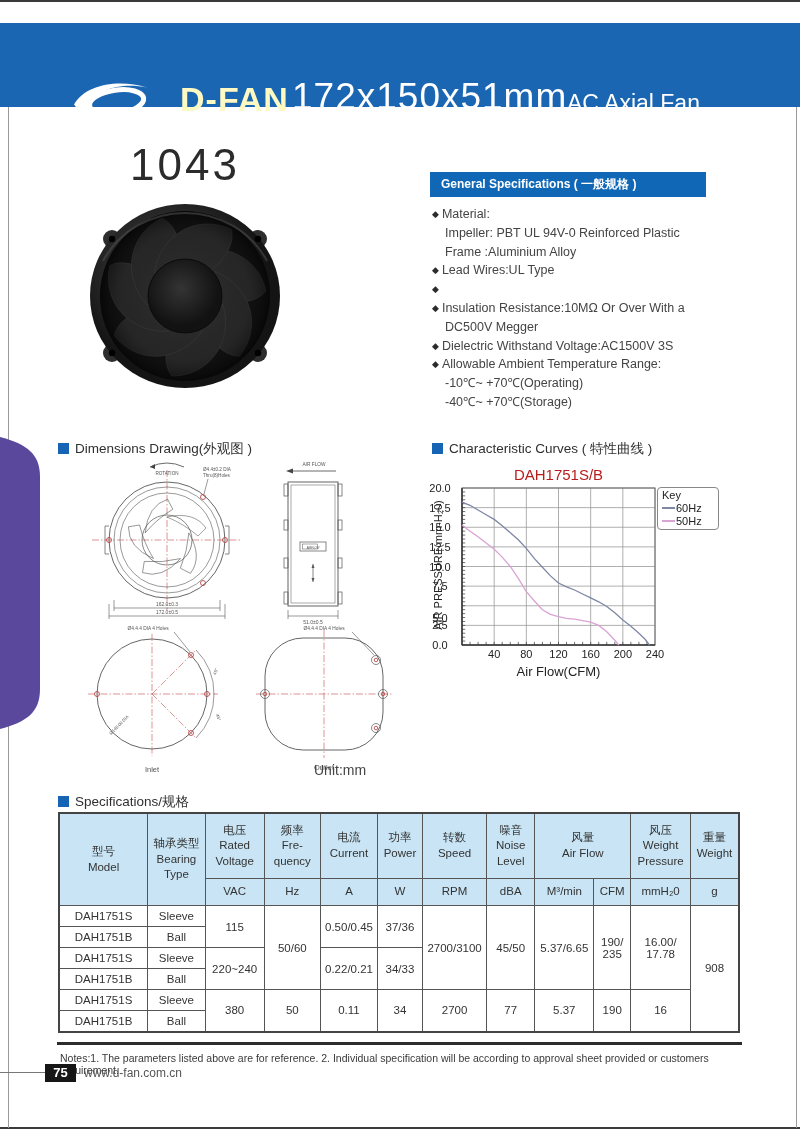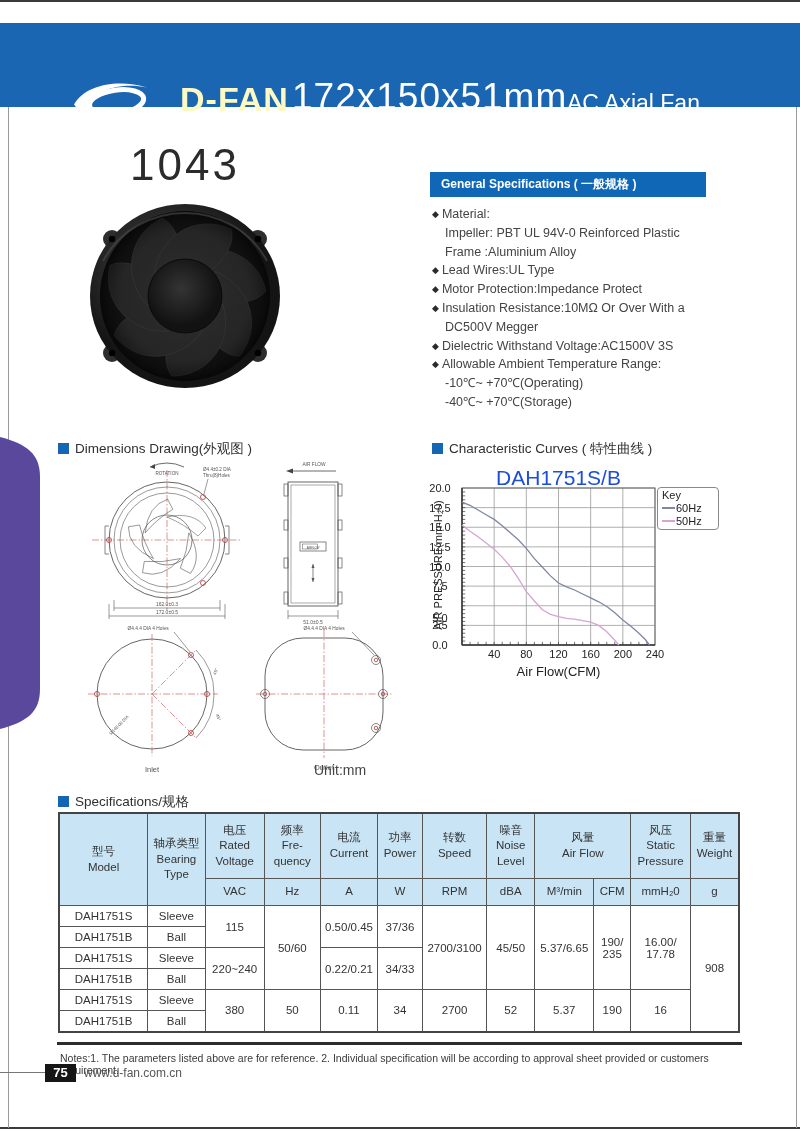--- a/index.html
+++ b/index.html
@@ -29,21 +29,21 @@
   .gs-line .diamond{font-size:9px;margin-right:3px;line-height:18.8px;color:#2b2b2b;}
   .gs-line.cont{padding-left:13px;}
   
   .sec-title{font-size:13.5px;color:#2f2f2f;}
   .sq{display:inline-block;width:11px;height:11px;background:#1565b4;margin-right:6px;vertical-align:-1px;}
   
   .draw text{font-family:"Liberation Sans",sans-serif;fill:#555;}
   .unit-mm{left:298px;top:762px;font-size:14px;color:#444;margin-left:16px;}
   
   .chart{left:418px;top:466px;width:310px;height:235px;}
-  .chart-title{left:44px;top:0;width:193px;text-align:center;font-size:21px;color:#1d4ed8;}
+  .chart-title{left:44px;top:0;width:193px;text-align:center;font-size:15px;color:#b91c1c;}
   .xtick{position:absolute;width:28px;text-align:center;font-size:11px;color:#222;}
   .ytick{position:absolute;width:36px;text-align:center;font-size:11px;color:#222;}
   .xlabel{left:44px;top:198px;width:193px;text-align:center;font-size:13px;color:#222;}
   .ylabel{left:-50px;top:93px;width:140px;text-align:center;font-size:11px;color:#222;transform:rotate(-90deg);}
   .key{left:239px;top:21px;width:52px;border:1px solid #888;border-radius:4px;background:#fff;font-size:11px;color:#222;padding:1px 4px 2px 4px;}
   .key-row{display:flex;align-items:center;height:13px;}
   .key-swatch{display:inline-block;width:13px;height:2px;margin-right:1px;}
   
   .spec-sec{left:58px;top:793px;}
   table.spec{position:absolute;left:58px;top:812px;border-collapse:collapse;table-layout:fixed;width:682px;font-size:11.5px;color:#333;}
@@ -139,21 +139,20 @@
     </div>
     <div class="gs-line cont">
       <span>Frame :Aluminium Alloy</span>
     </div>
     <div class="gs-line">
       <span class="diamond">◆</span>
       <span>Lead Wires:UL Type</span>
     </div>
     <div class="gs-line">
       <span class="diamond">◆</span>
-      <span>Motor Protection:Impedance Protect</span>
     </div>
     <div class="gs-line">
       <span class="diamond">◆</span>
       <span>Insulation Resistance:10MΩ Or Over With a</span>
     </div>
     <div class="gs-line cont">
       <span>DC500V Megger</span>
     </div>
     <div class="gs-line">
       <span class="diamond">◆</span>
@@ -451,21 +450,21 @@
       <th>功率
 Power</th>
       <th>转数
 Speed</th>
       <th>噪音
 Noise
 Level</th>
       <th colspan="2">风量
 Air Flow</th>
       <th>风压
-Static
+Weight
 Pressure</th>
       <th>重量
 Weight</th>
     </tr>
     <tr>
       <th>VAC</th>
       <th>Hz</th>
       <th>A</th>
       <th>W</th>
       <th>RPM</th>
@@ -509,21 +508,21 @@
       <td>Ball</td>
     </tr>
     <tr>
       <td>DAH1751S</td>
       <td>Sleeve</td>
       <td rowspan="2">380</td>
       <td rowspan="2">50</td>
       <td rowspan="2">0.11</td>
       <td rowspan="2">34</td>
       <td rowspan="2">2700</td>
-      <td rowspan="2">52</td>
+      <td rowspan="2">77</td>
       <td rowspan="2">5.37</td>
       <td rowspan="2">190</td>
       <td rowspan="2">16</td>
     </tr>
     <tr>
       <td>DAH1751B</td>
       <td>Ball</td>
     </tr>
   </tbody>
 </table>

